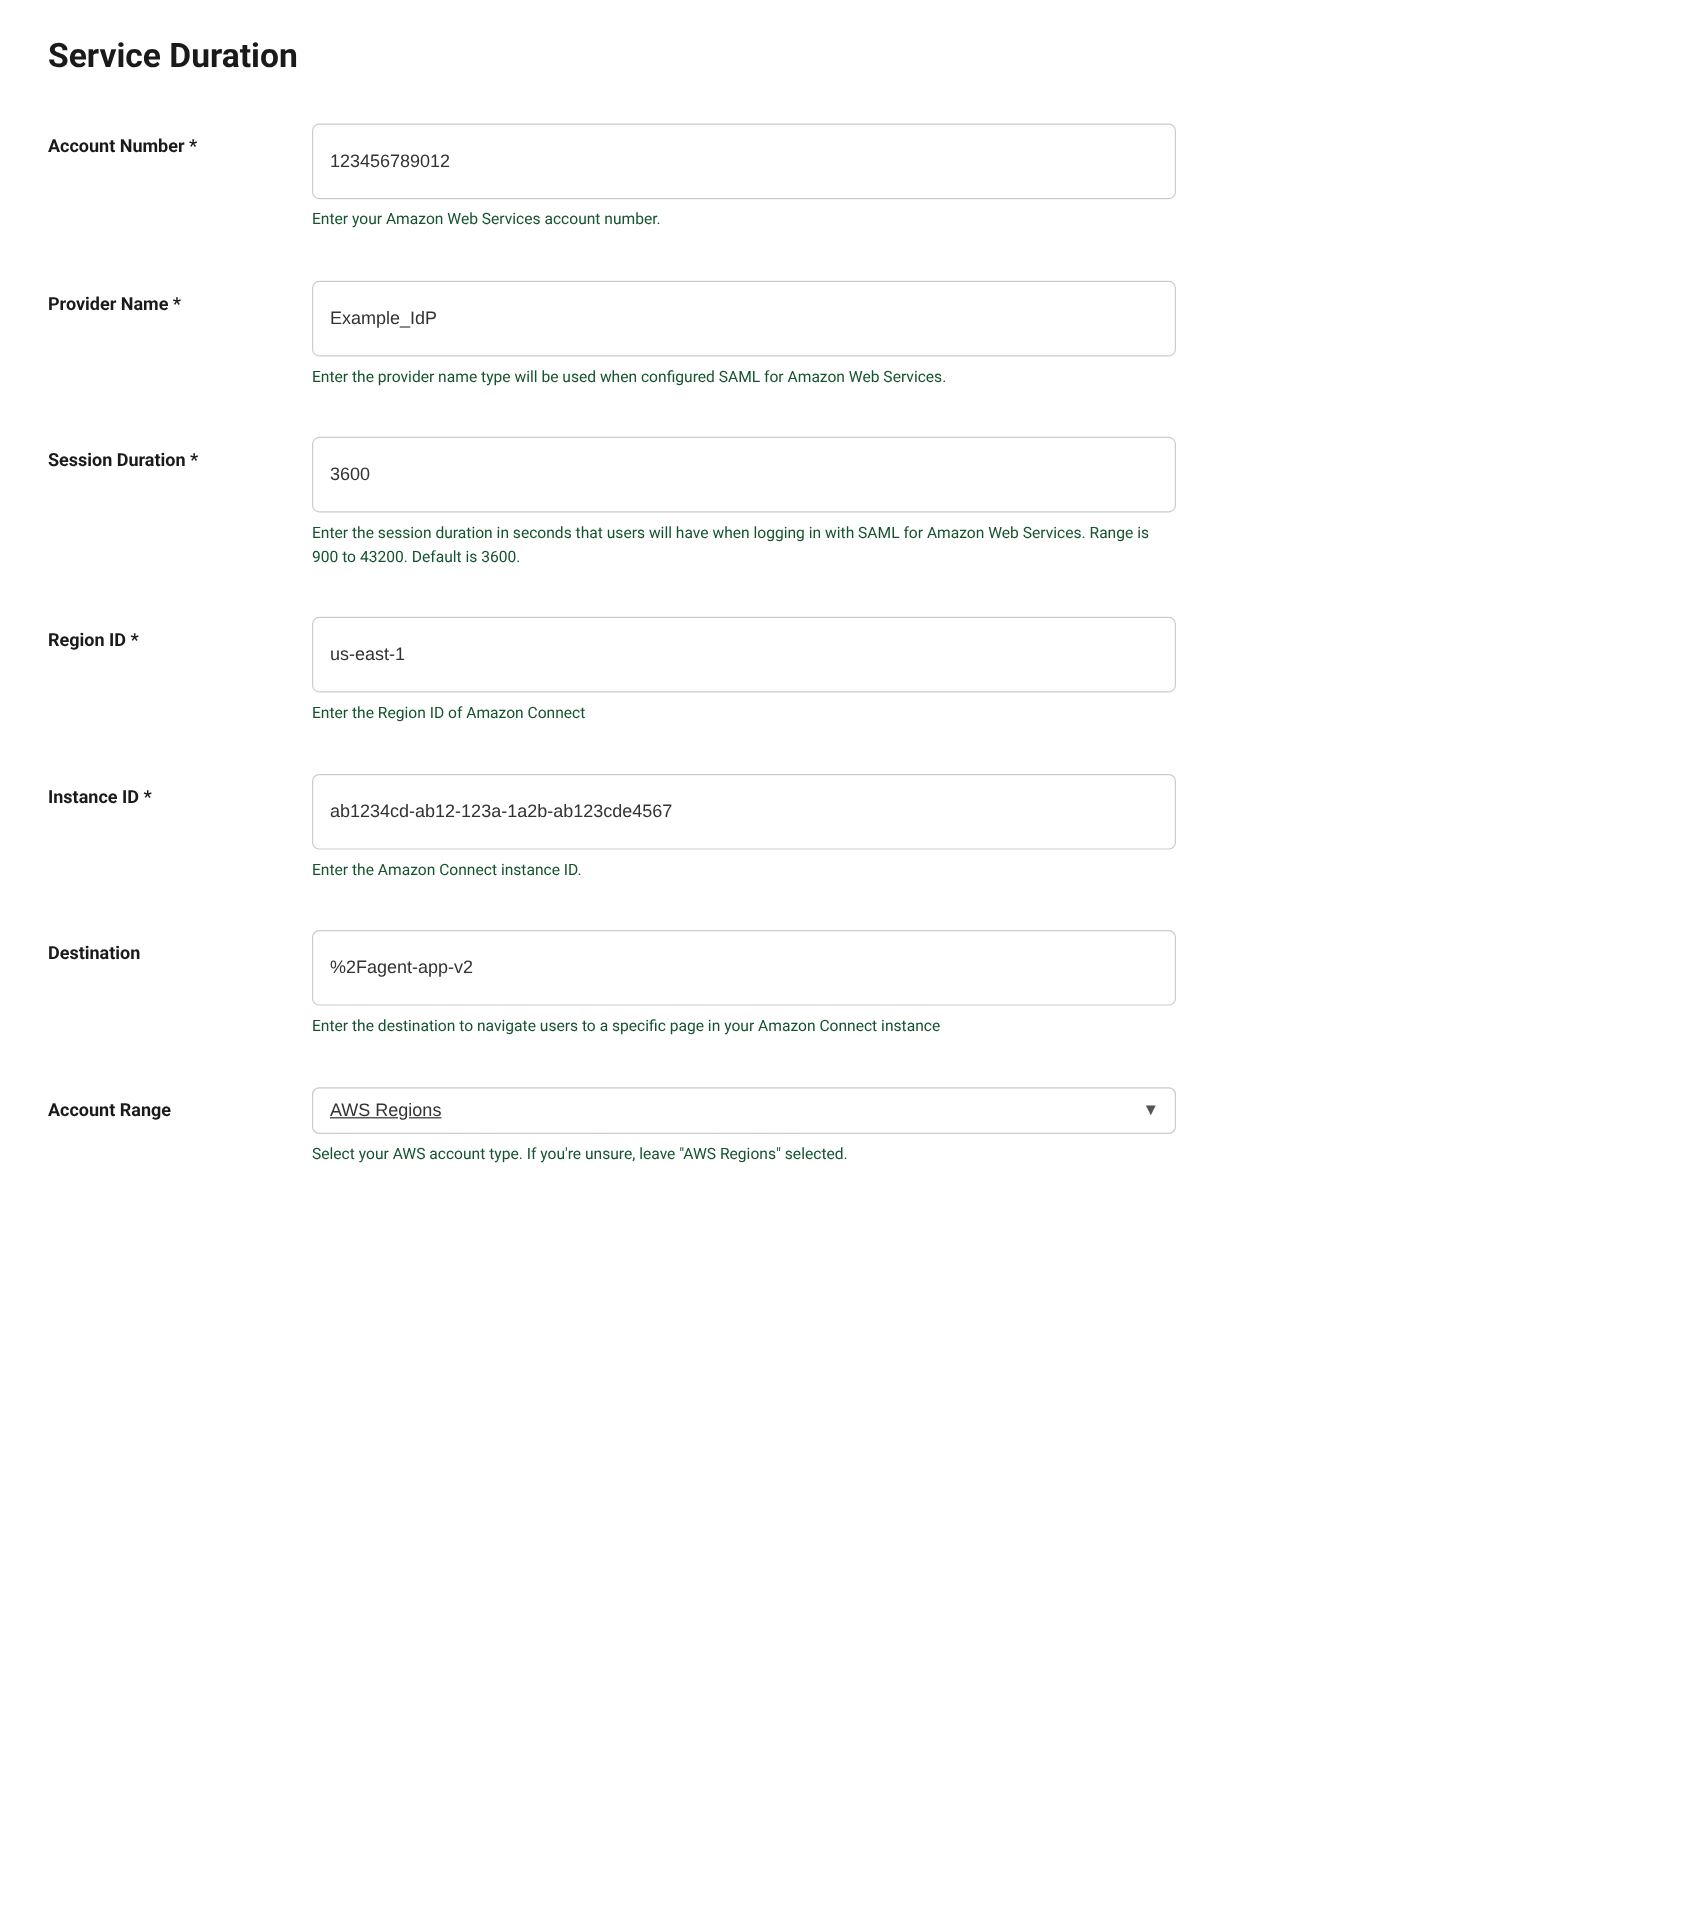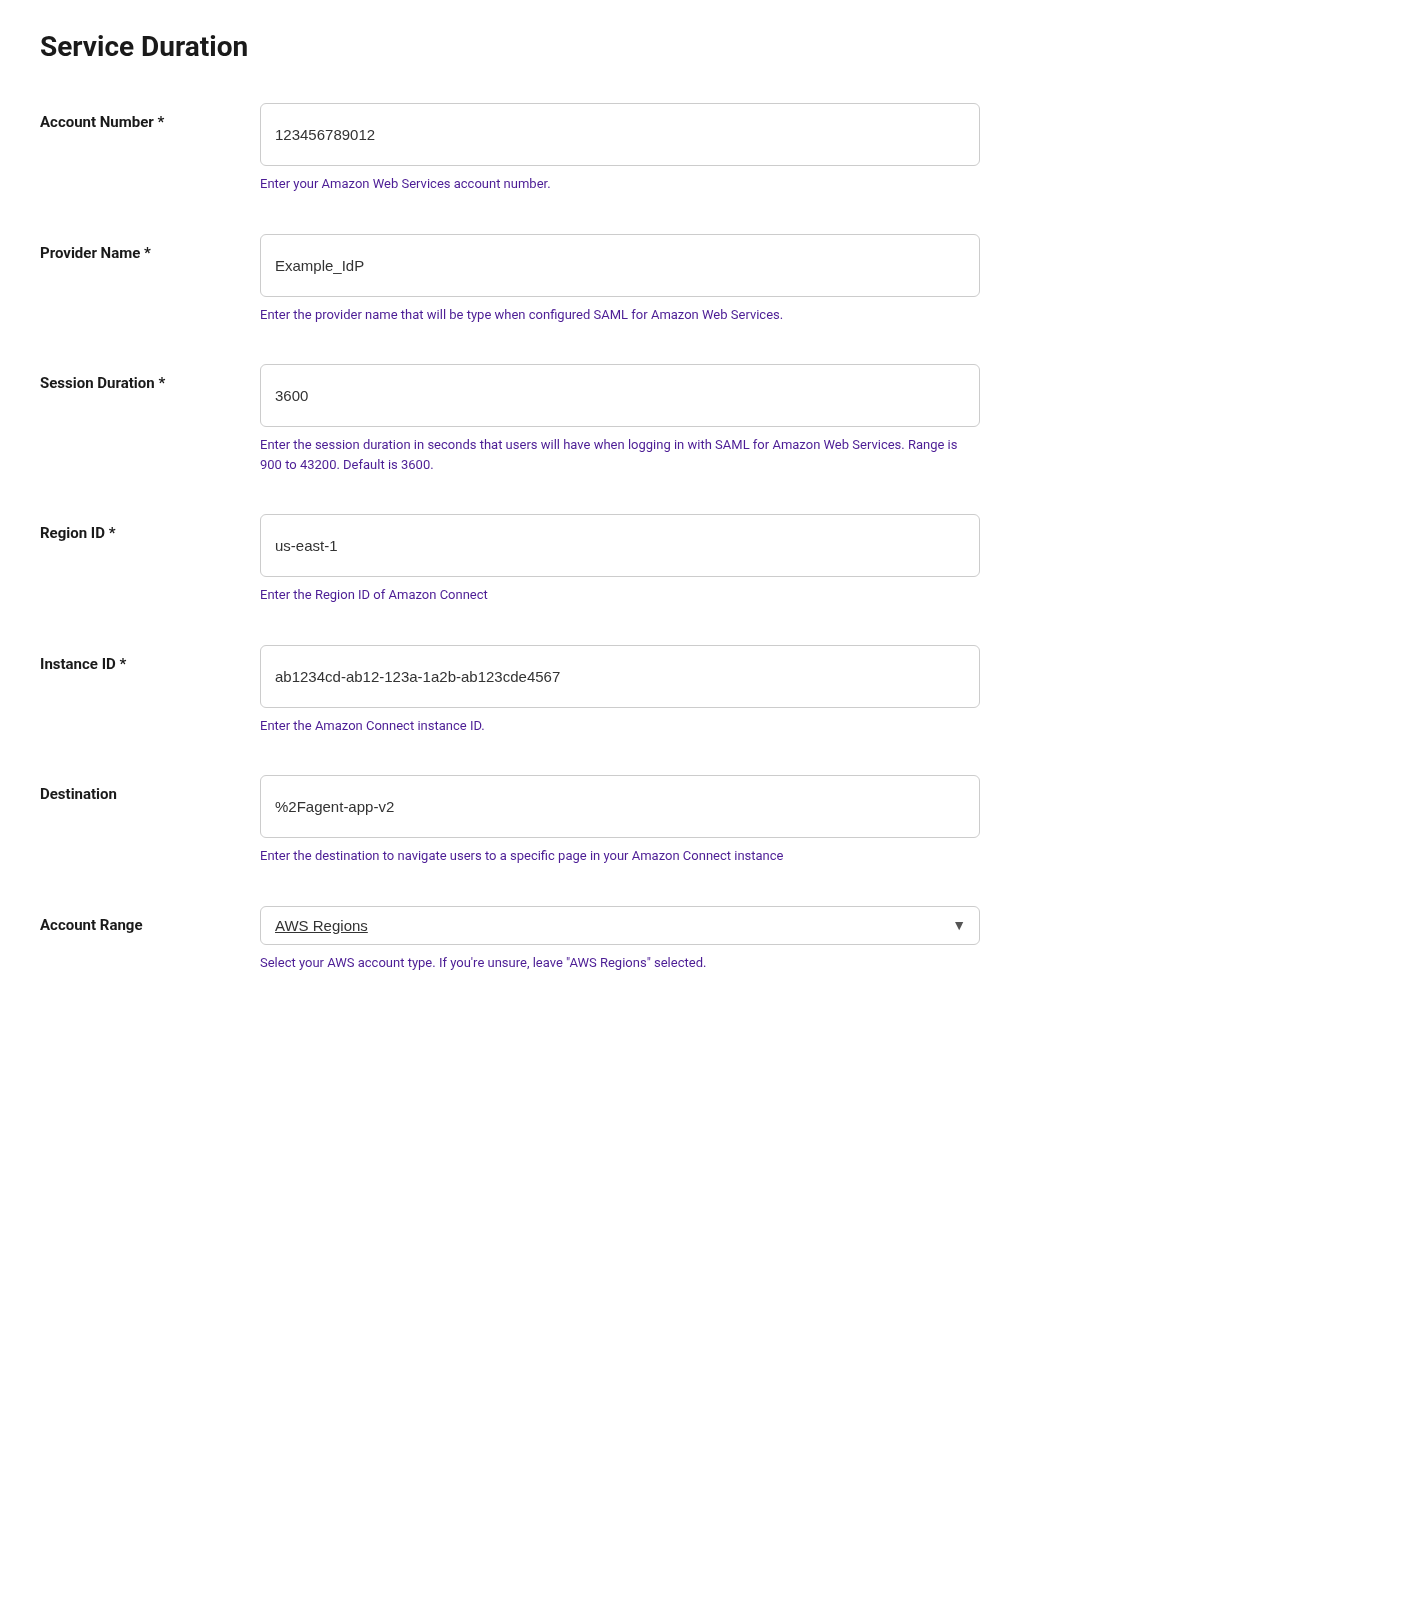--- a/index.html
+++ b/index.html
@@ -51,21 +51,21 @@
       color: #333333;
       border: 1px solid #cccccc;
       border-radius: 6px;
       outline: none;
       background: #ffffff;
       margin-bottom: 8px;
     }
 
     .form-hint {
       font-size: 13px;
-      color: #4c1d95;
+      color: #14532d;
       line-height: 1.5;
     }
 
     .form-select-wrapper {
       position: relative;
       width: 100%;
       margin-bottom: 8px;
     }
 
     .form-select {
@@ -103,21 +103,21 @@
   <div class="form-field-container">
     <input type="text" class="form-input" value="123456789012" style="">
     <div class="form-hint">Enter your Amazon Web Services account number.</div>
   </div>
 </div>
 
 <div class="form-section">
   <div class="form-label">Provider Name *</div>
   <div class="form-field-container">
     <input type="text" class="form-input" value="Example_IdP" style="">
-    <div class="form-hint">Enter the provider name that will be type when configured SAML for Amazon Web Services.</div>
+    <div class="form-hint">Enter the provider name type will be used when configured SAML for Amazon Web Services.</div>
   </div>
 </div>
 
 <div class="form-section">
   <div class="form-label">Session Duration *</div>
   <div class="form-field-container">
     <input type="text" class="form-input" value="3600" style="">
     <div class="form-hint">Enter the session duration in seconds that users will have when logging in with SAML for Amazon Web Services. Range is 900 to 43200. Default is 3600.</div>
   </div>
 </div>

